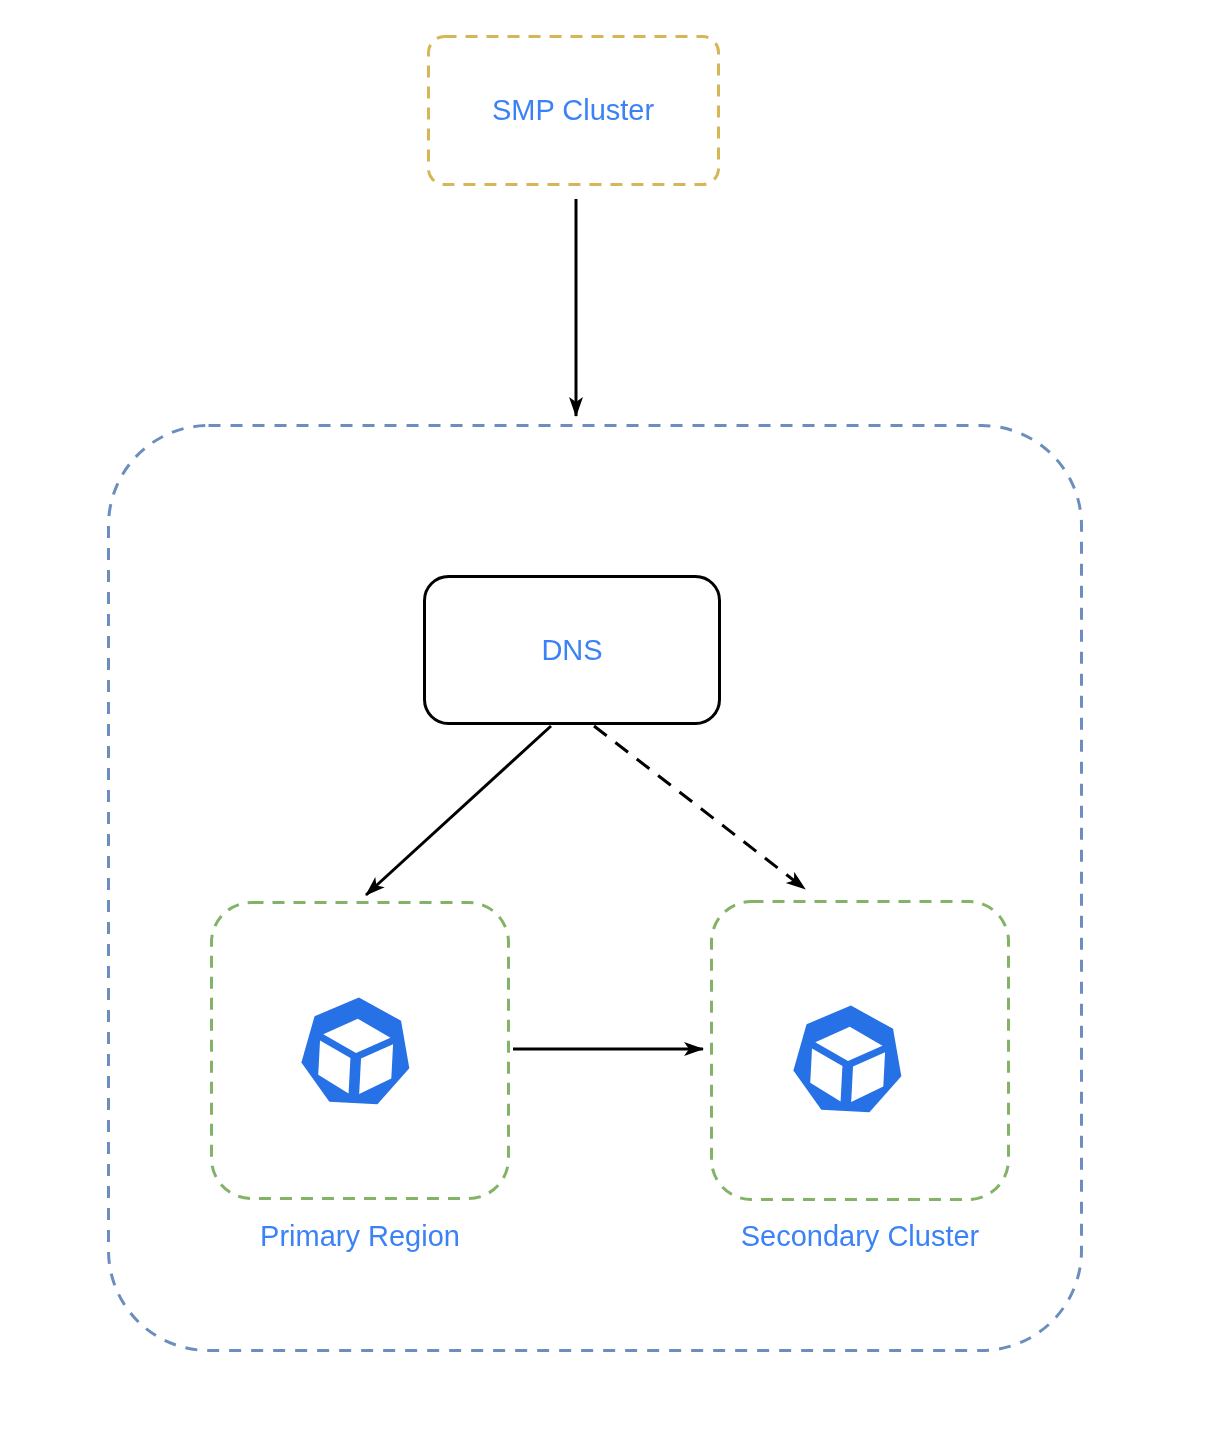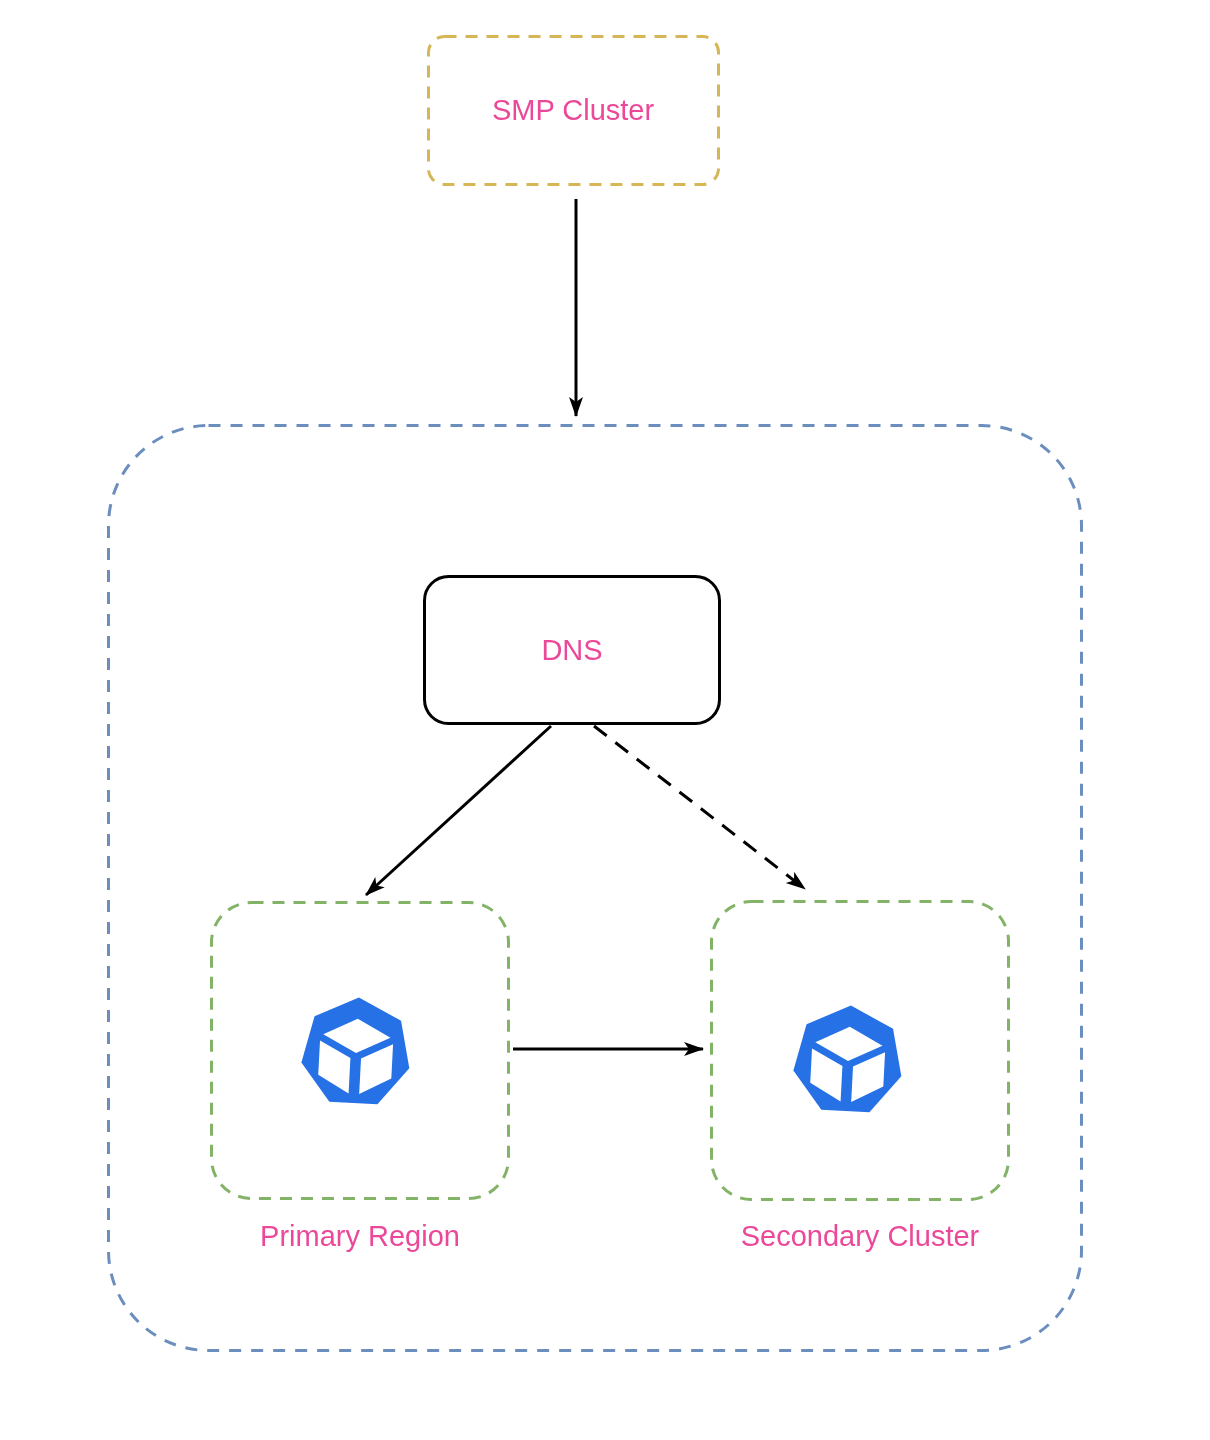--- a/index.html
+++ b/index.html
@@ -19,21 +19,21 @@
     position: absolute;
     left: 0;
     top: 0;
   }
   .node-label {
     position: absolute;
     display: flex;
     align-items: center;
     justify-content: center;
     font-size: 29px;
-    color: #ec4899;
+    color: #3b82f6;
     text-align: center;
     white-space: nowrap;
     pointer-events: none;
   }
   .icon-wrap {
     position: absolute;
     width: 118px;
     height: 118px;
   }
   .icon-wrap svg {

